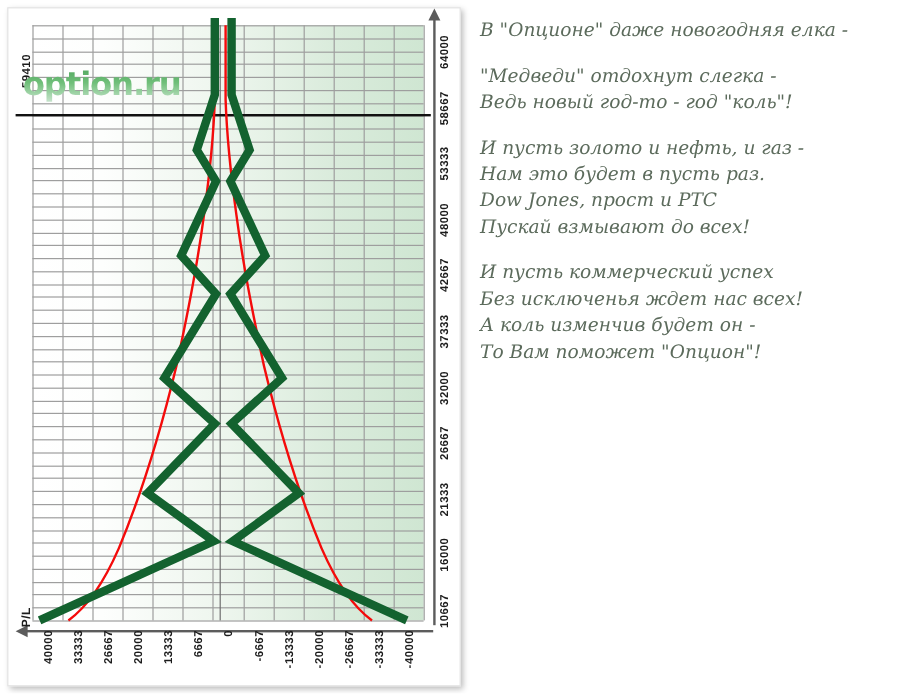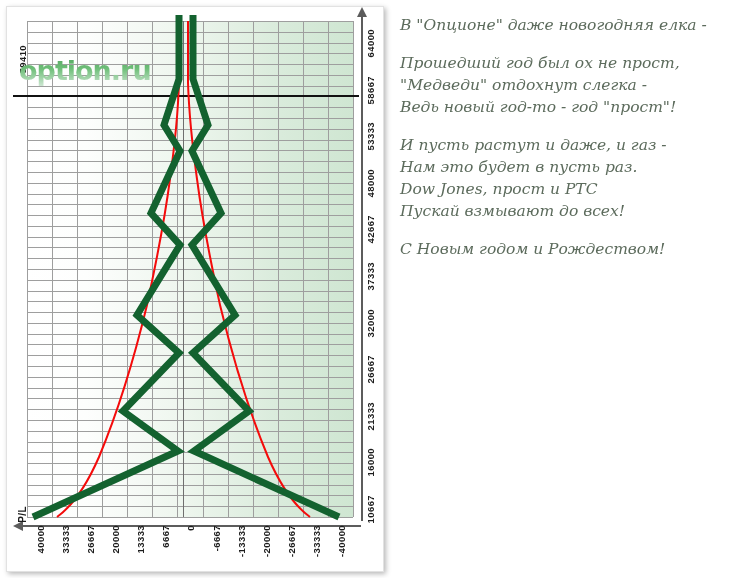--- a/index.html
+++ b/index.html
@@ -264,25 +264,29 @@
   <div id="pl-label">P/L</div>
   <div id="logo">option.ru</div>
 </div>
 
 <div id="poem">
   <div id="poem-stanzas">
       <div class="stanza">
         <div class="poem-line">В "Опционе" даже новогодняя елка -</div>
       </div>
       <div class="stanza">
-        <div class="poem-line">Прошедший год был ох не прост,</div>
         <div class="poem-line">"Медведи" отдохнут слегка -</div>
-        <div class="poem-line">Ведь новый год-то - год "прост"!</div>
-      </div>
-      <div class="stanza">
-        <div class="poem-line">И пусть растут и даже, и газ -</div>
+        <div class="poem-line">Ведь новый год-то - год "коль"!</div>
+      </div>
+      <div class="stanza">
+        <div class="poem-line">И пусть золото и нефть, и газ -</div>
         <div class="poem-line">Нам это будет в пусть раз.</div>
         <div class="poem-line">Dow Jones, прост и РТС</div>
         <div class="poem-line">Пускай взмывают до всех!</div>
       </div>
+      <div class="stanza">
+        <div class="poem-line">И пусть коммерческий успех</div>
+        <div class="poem-line">Без исключенья ждет нас всех!</div>
+        <div class="poem-line">А коль изменчив будет он -</div>
+        <div class="poem-line">То Вам поможет "Опцион"!</div>
+      </div>
     </div>
-  <div id="poem-closing">С Новым годом и Рождеством!</div>
 </div>
 
 </body></html>

